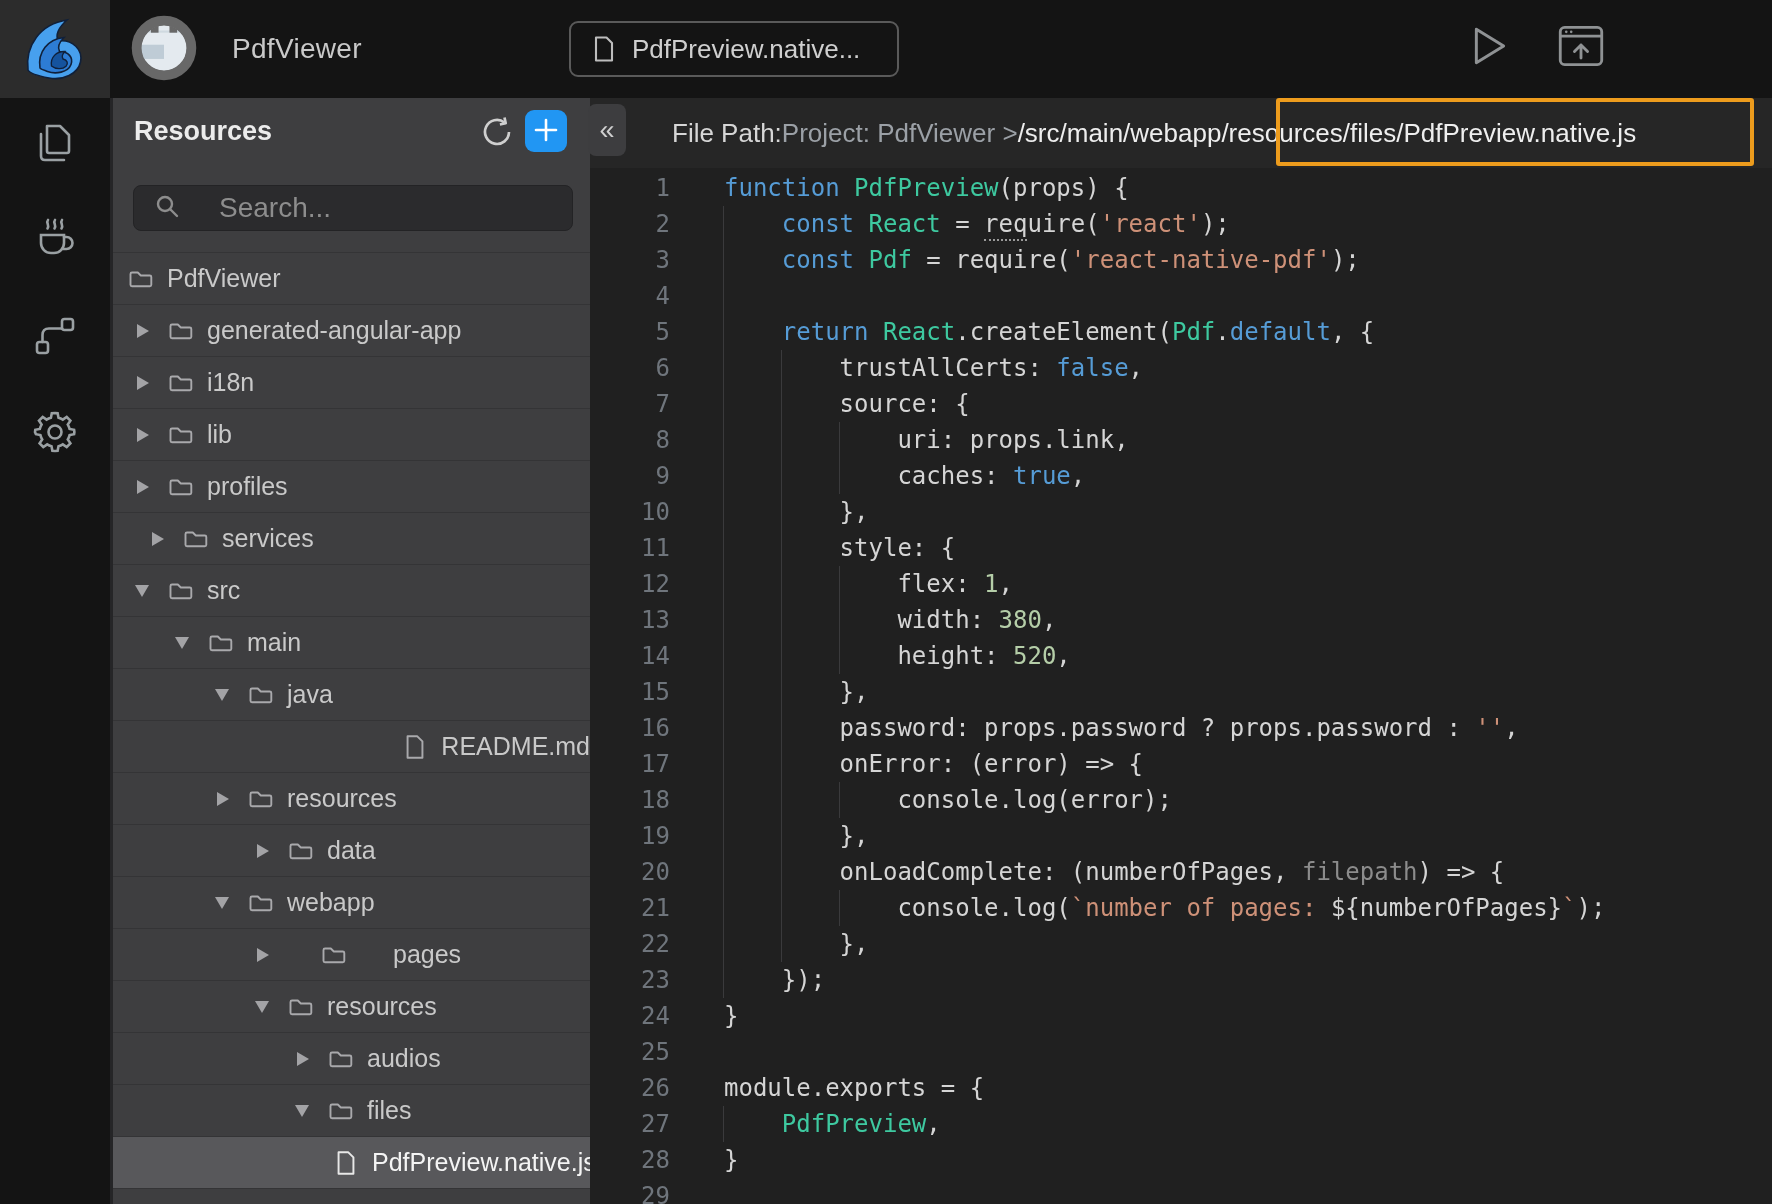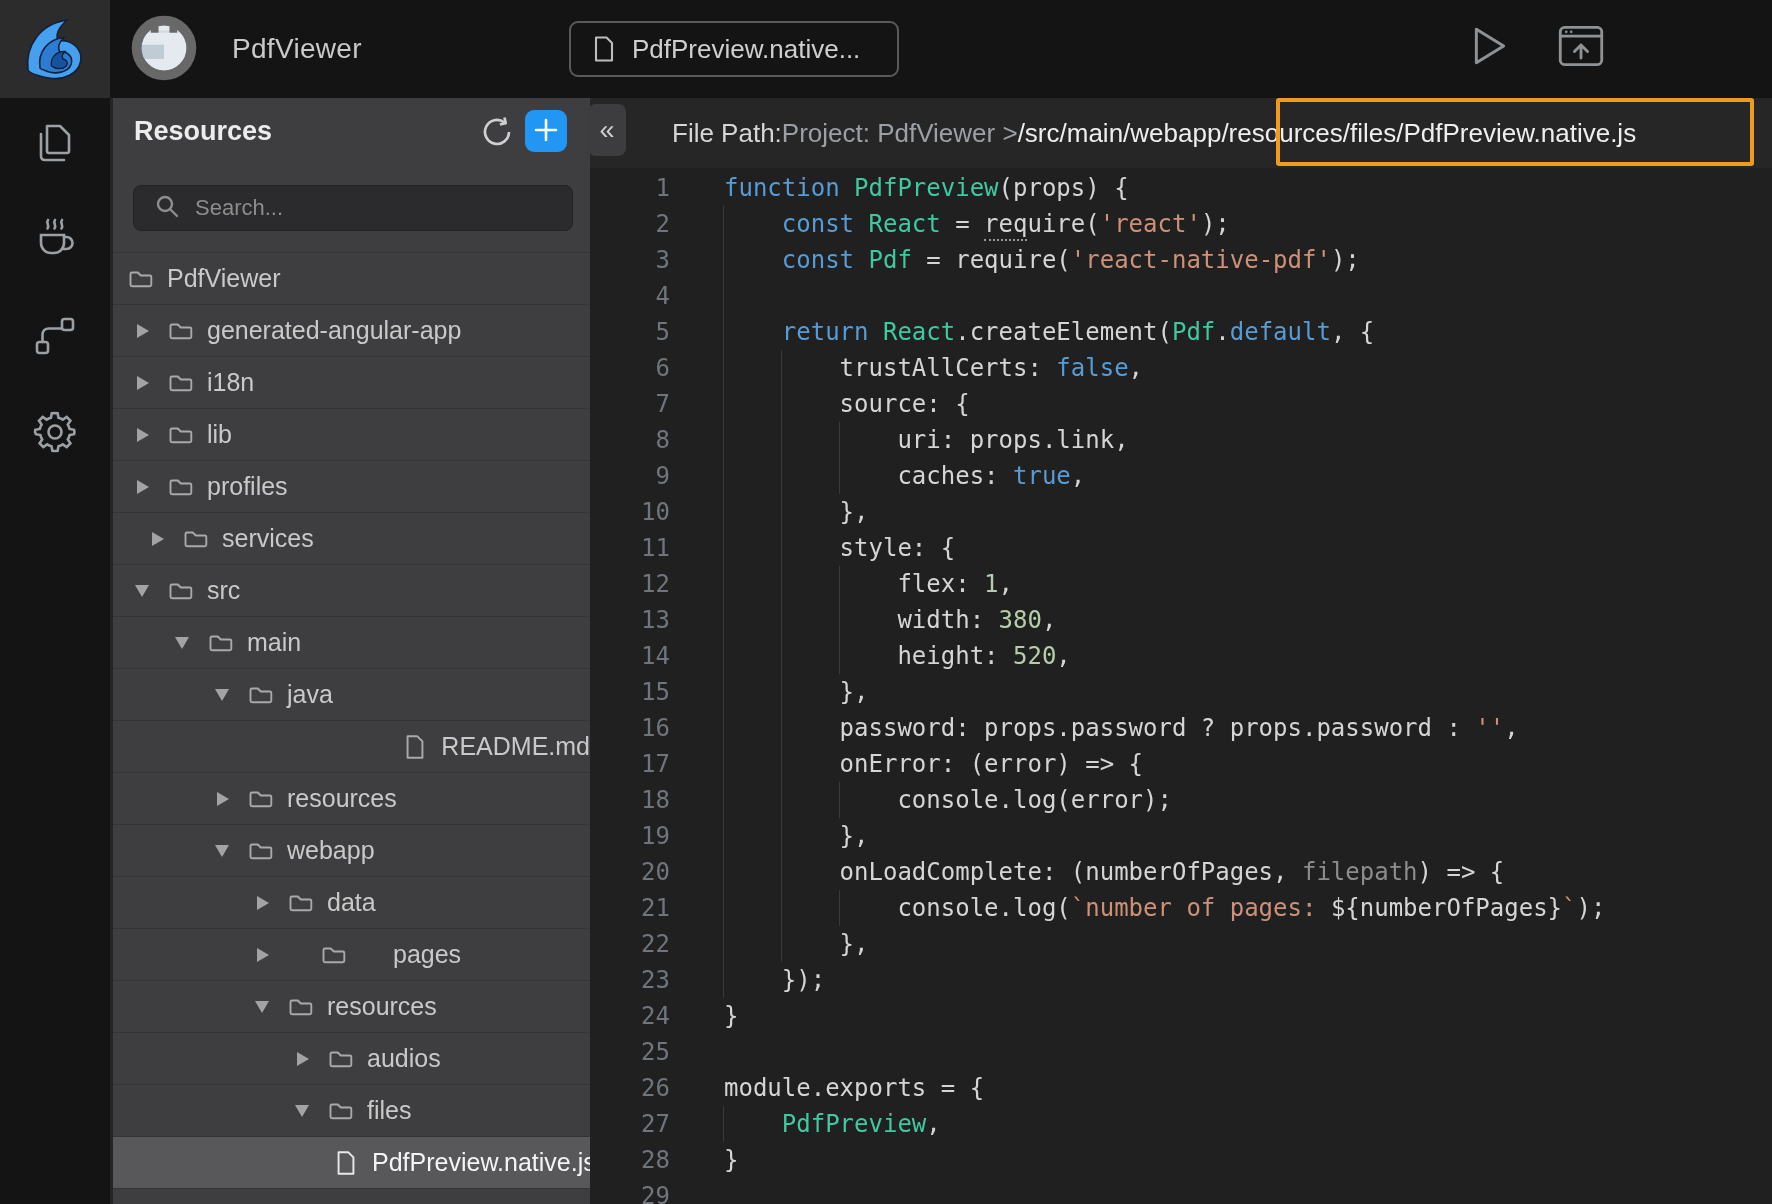--- a/index.html
+++ b/index.html
@@ -34,21 +34,21 @@
   .sb-title{position:absolute;left:21px;top:18px;font-size:27px;font-weight:600;color:#ececec;}
   .refresh-btn{position:absolute;left:365px;top:15px;width:38px;height:38px;background:none;border:none;
                padding:0;cursor:pointer;color:#cfcfcf;}
   .add-btn{position:absolute;left:412px;top:12px;width:42px;height:42px;border:none;border-radius:9px;
            background:var(--c-accent_blue,#2196f3);cursor:pointer;display:flex;align-items:center;
            justify-content:center;color:#fff;}
   .searchbox{position:absolute;left:20px;top:87px;width:440px;height:46px;background:#2b2b2d;
              border:1px solid #232325;border-radius:8px;box-sizing:border-box;display:flex;
              align-items:center;padding-left:20px;gap:13px;}
   .searchbox input{flex:1;background:transparent;border:none;outline:none;color:#14b8a6;
-                   font-size:22px;font-family:"Liberation Sans",sans-serif;}
+                   font-size:28px;font-family:"Liberation Sans",sans-serif;margin-left:24px;}
   .searchbox input::placeholder{color:#8d8d8d;}
   .tree{position:absolute;left:0;top:154px;width:477px;border-top:1px solid #343436;}
   .trow{position:relative;height:52px;box-sizing:border-box;border-bottom:1px solid #343436;
         display:flex;align-items:center;cursor:pointer;color:#c9c9c9;}
   .trow.sel{background:var(--c-selection_bg,#58585b);color:#f4f4f4;}
   .trow.partial{height:16px;border-bottom:none;overflow:hidden;align-items:flex-start;}
   .trow.partial .ticon{margin-top:14px;}
   .slot{width:35px;height:22px;display:inline-flex;align-items:center;flex:0 0 auto;}
   .chev-r{width:0;height:0;border-left:12px solid #a3a3a6;border-top:7px solid transparent;
           border-bottom:7px solid transparent;margin-left:4px;}
@@ -313,37 +313,37 @@
         </div>
         <div class="trow" style="padding-left: 100px;">
           <span class="slot">
             <span class="chev-r"></span>
           </span>
           <svg class="ticon" viewBox="0 0 26 22">
             <use href="#sym-folder"></use>
           </svg>
           <span class="tlabel">resources</span>
         </div>
+        <div class="trow" style="padding-left: 140px;">
+          <span class="slot">
+            <span class="chev-r"></span>
+          </span>
+          <svg class="ticon" viewBox="0 0 26 22">
+            <use href="#sym-folder"></use>
+          </svg>
+          <span class="tlabel">data</span>
+        </div>
         <div class="trow" style="padding-left: 100px;">
           <span class="slot">
             <span class="chev-d"></span>
           </span>
           <svg class="ticon" viewBox="0 0 26 22">
             <use href="#sym-folder"></use>
           </svg>
           <span class="tlabel">webapp</span>
-        </div>
-        <div class="trow" style="padding-left: 140px;">
-          <span class="slot">
-            <span class="chev-r"></span>
-          </span>
-          <svg class="ticon" viewBox="0 0 26 22">
-            <use href="#sym-folder"></use>
-          </svg>
-          <span class="tlabel">data</span>
         </div>
         <div class="trow" style="padding-left: 140px; gap: 33px;">
           <span class="slot">
             <span class="chev-r"></span>
           </span>
           <svg class="ticon" viewBox="0 0 26 22">
             <use href="#sym-folder"></use>
           </svg>
           <span class="tlabel">pages</span>
         </div>

